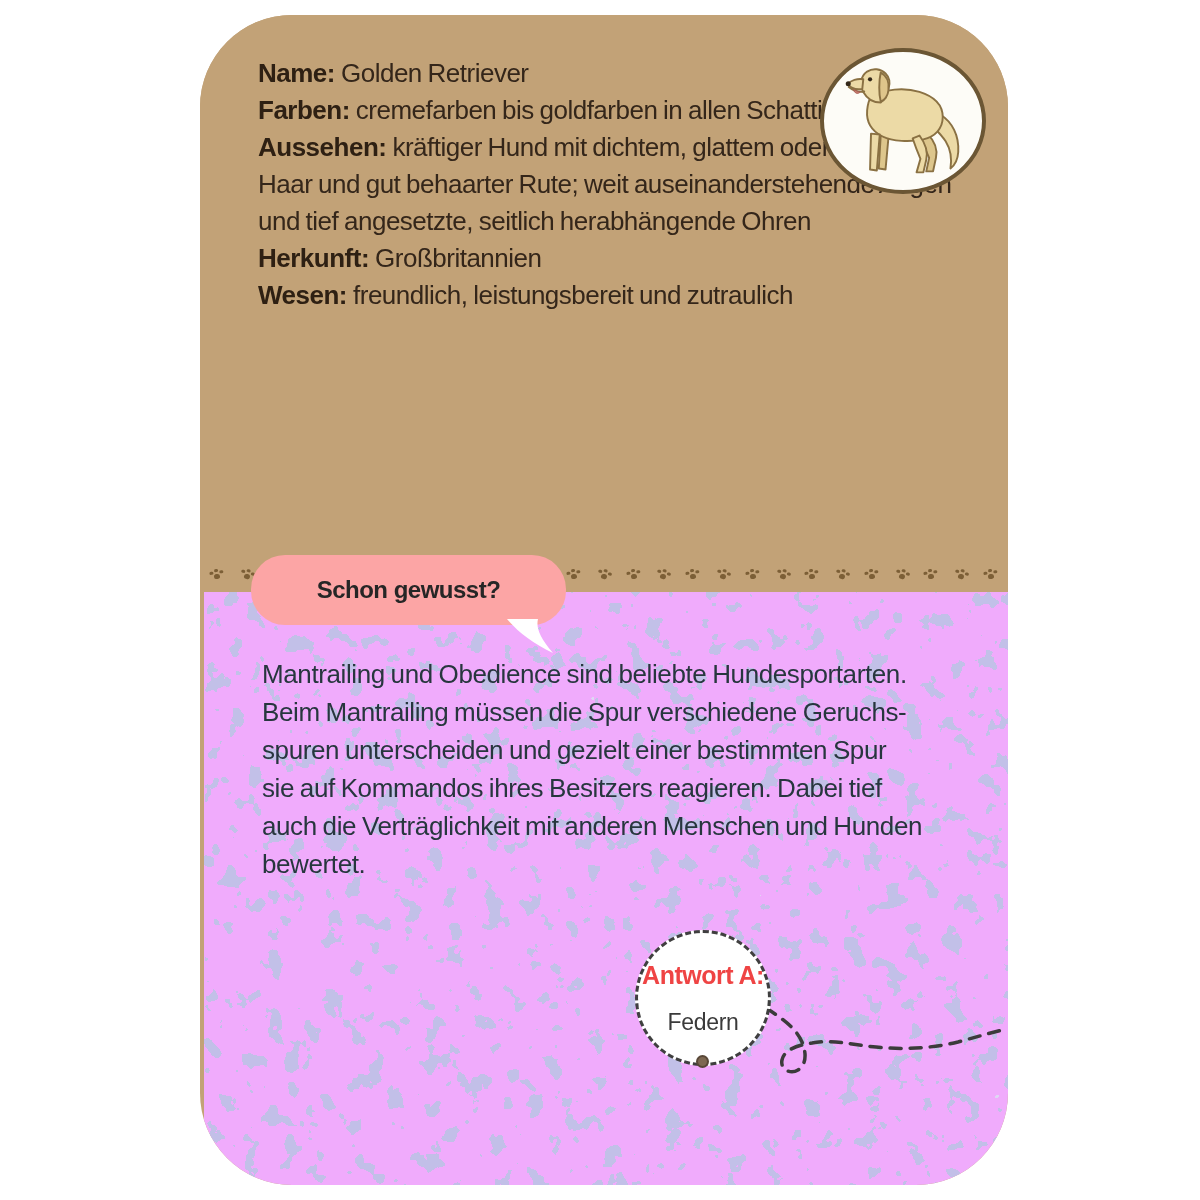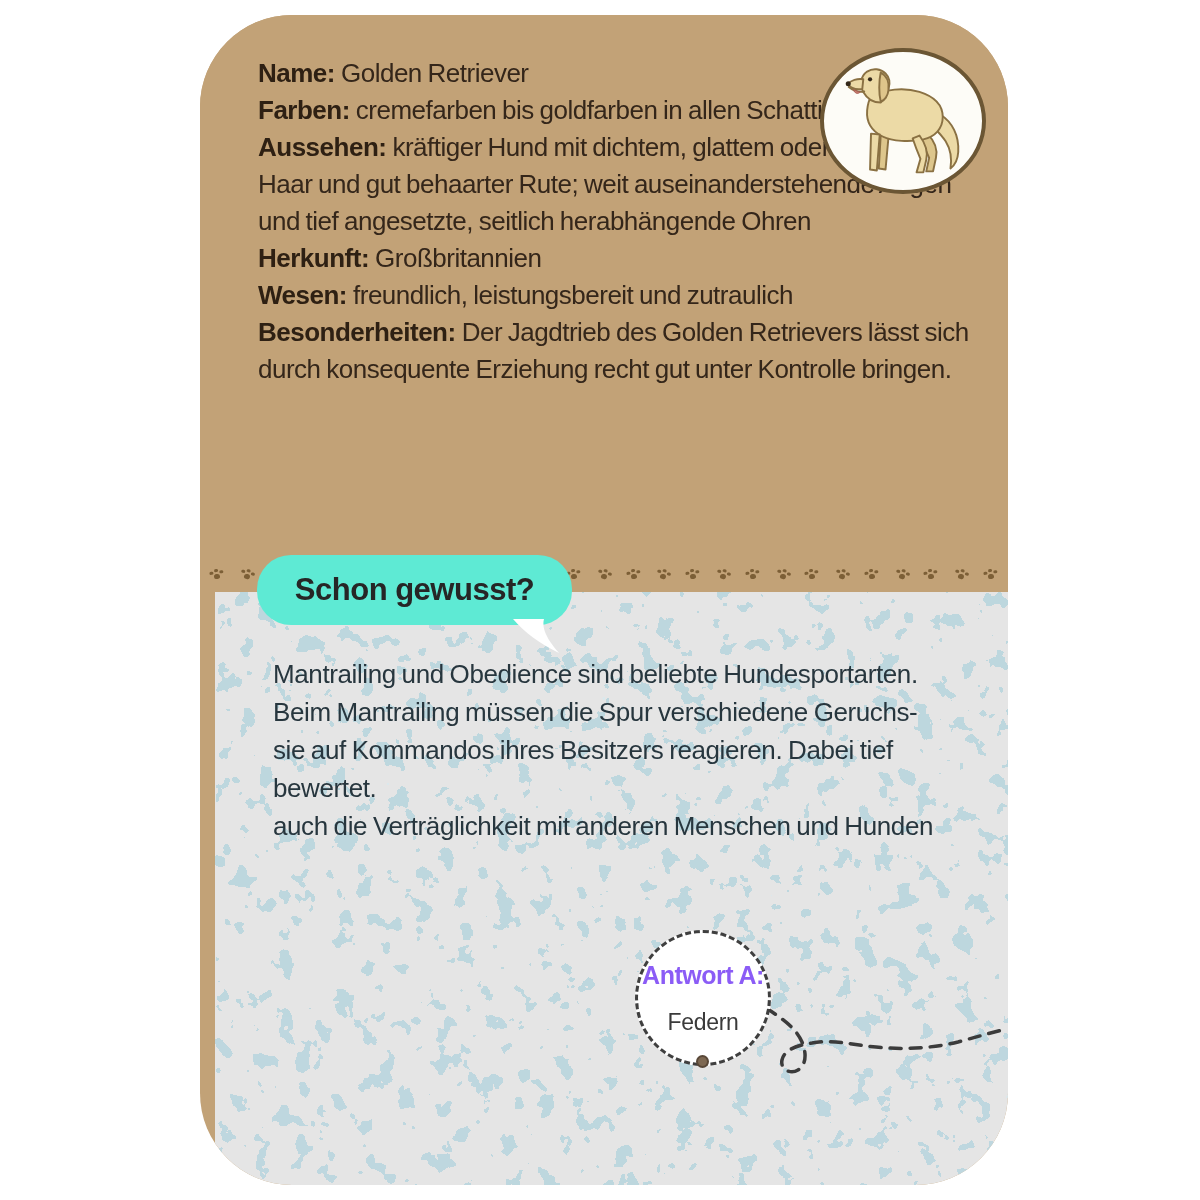--- a/index.html
+++ b/index.html
@@ -22,54 +22,53 @@
   .stamps{position:absolute;left:8px;right:8px;top:551px;height:18px;display:flex;
         justify-content:space-between;align-items:flex-start;padding:0 6px;}
   .paw{display:block;width:6px;height:5px;border-radius:50% 50% 45% 45%;
         background:rgba(104,76,36,.78);margin-top:8px;
         box-shadow:-5px -4px 0 -1px rgba(104,76,36,.78),
                     0 -6px 0 -1px rgba(104,76,36,.78),
                     5px -4px 0 -1px rgba(104,76,36,.78);}
   .paw:nth-child(even){transform:rotate(16deg);}
   .paw:nth-child(odd){transform:rotate(-9deg);}
   
-  .blue{position:absolute;left:15px;top:577px;width:100%;height:593px;background:#e5e5e5;}
+  .blue{position:absolute;left:4px;top:577px;width:100%;height:593px;background:#f0abfc;}
   .texture{position:absolute;left:0;top:0;width:100%;height:100%;}
   .fact{position:absolute;left:58px;top:63px;width:712px;color:#27363e;
         font-size:26px;line-height:38px;letter-spacing:-0.4px;word-spacing:-1px;}
   .fact div{white-space:nowrap;}
   
-  .bubble{position:absolute;left:57px;top:540px;width:315px;height:70px;background:#5eead4;
+  .bubble{position:absolute;left:51px;top:540px;width:315px;height:70px;background:#fca5a5;
         border-radius:34px;display:flex;align-items:center;justify-content:center;
-        color:#262626;font-weight:bold;font-size:31px;letter-spacing:-0.5px;z-index:5;}
+        color:#262626;font-weight:bold;font-size:24px;letter-spacing:-0.5px;z-index:5;}
   .bubble .tail{position:absolute;left:252px;top:64px;width:56px;height:36px;}
   
   .answer{position:absolute;left:435px;top:915px;width:136px;height:136px;border-radius:50%;
         background:#ffffff;border:3px dashed #3f3f3f;box-sizing:border-box;display:flex;
         flex-direction:column;align-items:center;justify-content:center;z-index:4;}
-  .a-title{font-weight:bold;font-size:25px;color:#8b5cf6;letter-spacing:-0.5px;}
+  .a-title{font-weight:bold;font-size:25px;color:#ef4444;letter-spacing:-0.5px;}
   .a-value{font-size:23px;color:#3a3a3a;margin-top:19px;letter-spacing:-0.3px;}
   .answer-dot{position:absolute;left:496px;top:1040px;width:13px;height:13px;border-radius:50%;
         background:#7d6852;border:2px solid #584737;box-sizing:border-box;z-index:5;}
   .trail{position:absolute;left:0;top:577px;width:808px;height:593px;z-index:3;}
 </style>
 </head>
 <body>
 
 <div class="stage">
   <div class="card">
 
     <section class="tan">
       <div class="info">
         <p><b>Name:</b><span>Golden Retriever</span></p>
         <p><b>Farben:</b><span>cremefarben bis goldfarben in allen Schattierungen</span></p>
         <p><b>Aussehen:</b><span>kräftiger Hund mit dichtem, glattem oder welligem Haar und gut behaarter Rute; weit auseinanderstehende Augen und tief angesetzte, seitlich herabhängende Ohren</span></p>
         <p><b>Herkunft:</b><span>Großbritannien</span></p>
         <p><b>Wesen:</b><span>freundlich, leistungsbereit und zutraulich</span></p>
-        <p><b>Besonderheiten:</b><span>Der Jagdtrieb des Golden Retrievers lässt sich durch konsequente Erziehung recht gut unter Kontrolle bringen.</span></p>
       </div>
 
       <div class="dog-circle">
         <svg viewBox="0 0 150 130">
           <g stroke="#8a7143" stroke-width="2" fill="#ecdaa6" stroke-linejoin="round" stroke-linecap="round">
 
             <path d="M113 58 C126 66 133 80 132 97 C131.5 105 128 111 124 114 C125.5 104 124 94 119 86 C114.5 79 109 74 105 70 Z"></path>
 
             <path d="M100 78 C107 85 111 94 109 103 L106 117 L99 117 L102 103 C99 96 95 88 93 82 Z" fill="#ddc68c"></path>
             <path d="M52 80 L50 114 L57 115 L60 82 Z" fill="#ddc68c"></path>
@@ -146,23 +145,24 @@
             <feComposite in="f2" in2="m2" operator="in"></feComposite>
           </filter>
         </defs>
         <rect width="100%" height="100%" filter="url(#mott1)" opacity="0.6"></rect>
         <rect width="100%" height="100%" filter="url(#mott2)" opacity="0.7"></rect>
       </svg>
 
       <div class="fact">
         <div>Mantrailing und Obedience sind beliebte Hundesportarten.</div>
         <div>Beim Mantrailing müssen die Spur verschiedene Geruchs-</div>
+        <div>spuren unterscheiden und gezielt einer bestimmten Spur</div>
         <div>sie auf Kommandos ihres Besitzers reagieren. Dabei tief</div>
+        <div>auch die Verträglichkeit mit anderen Menschen und Hunden</div>
         <div>bewertet.</div>
-        <div>auch die Verträglichkeit mit anderen Menschen und Hunden</div>
       </div>
     </section>
 
     <svg class="trail" viewBox="0 0 808 593">
       <path d="M566 416 C585 428 597 438 602 450 C607 462 606 473 598 478 C590 483 580 477 582 468 C584 458 597 453 612 451 C635 447 652 453 676 455 C704 458 734 456 758 450 C776 445 794 440 806 437" fill="none" stroke="#3b3b3b" stroke-width="3.5" stroke-dasharray="11 9" stroke-linecap="round"></path>
     </svg>
 
     <div class="answer">
       <div class="a-title">Antwort A:</div>
       <div class="a-value">Federn</div>

